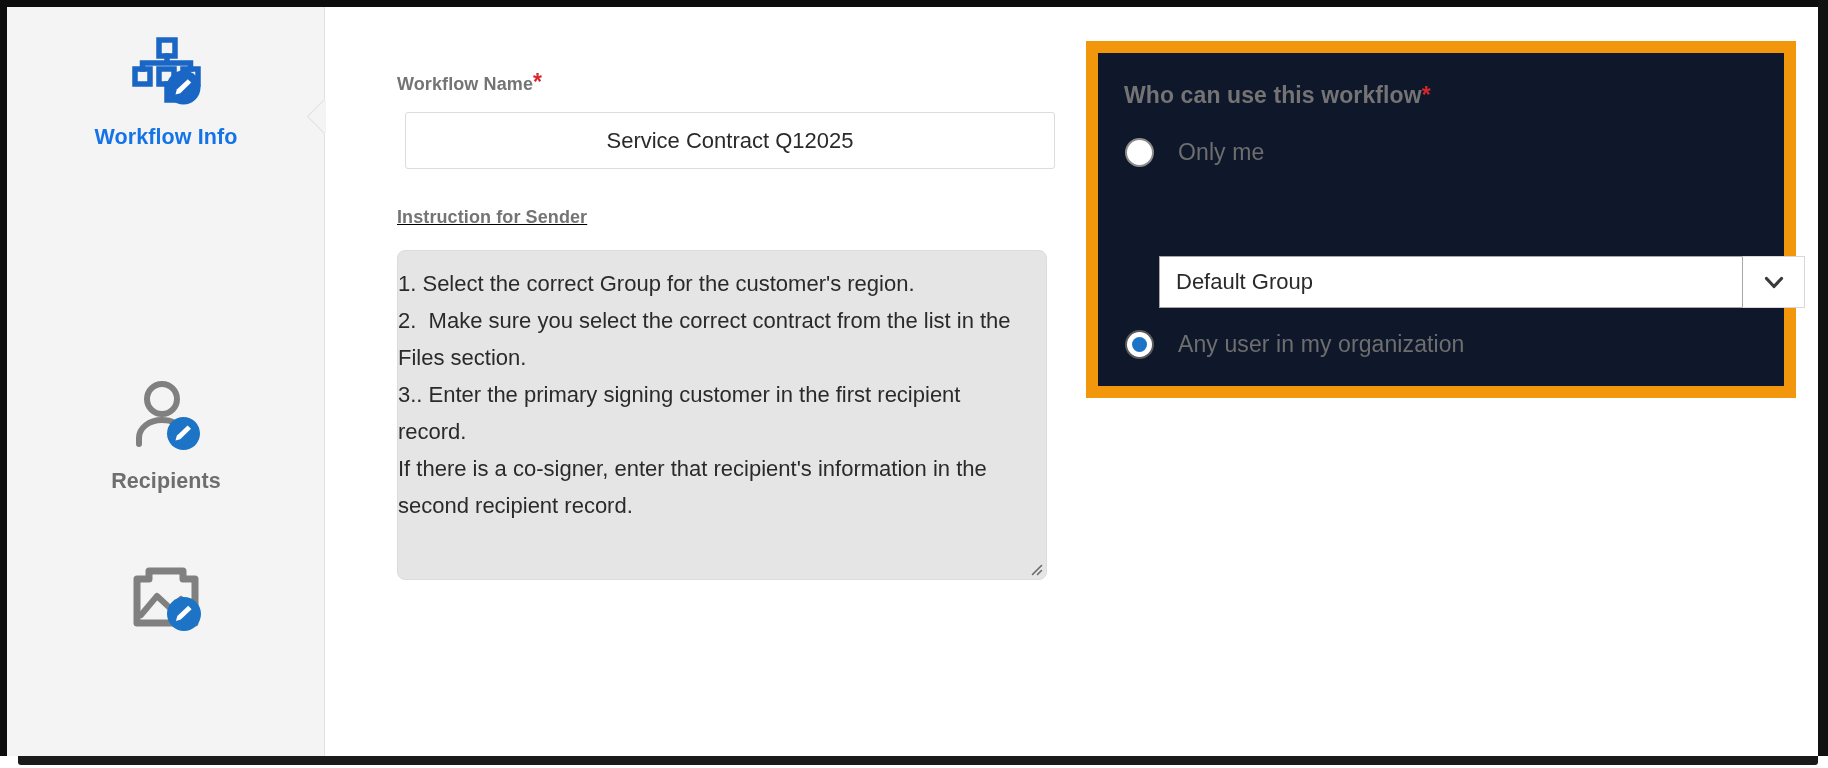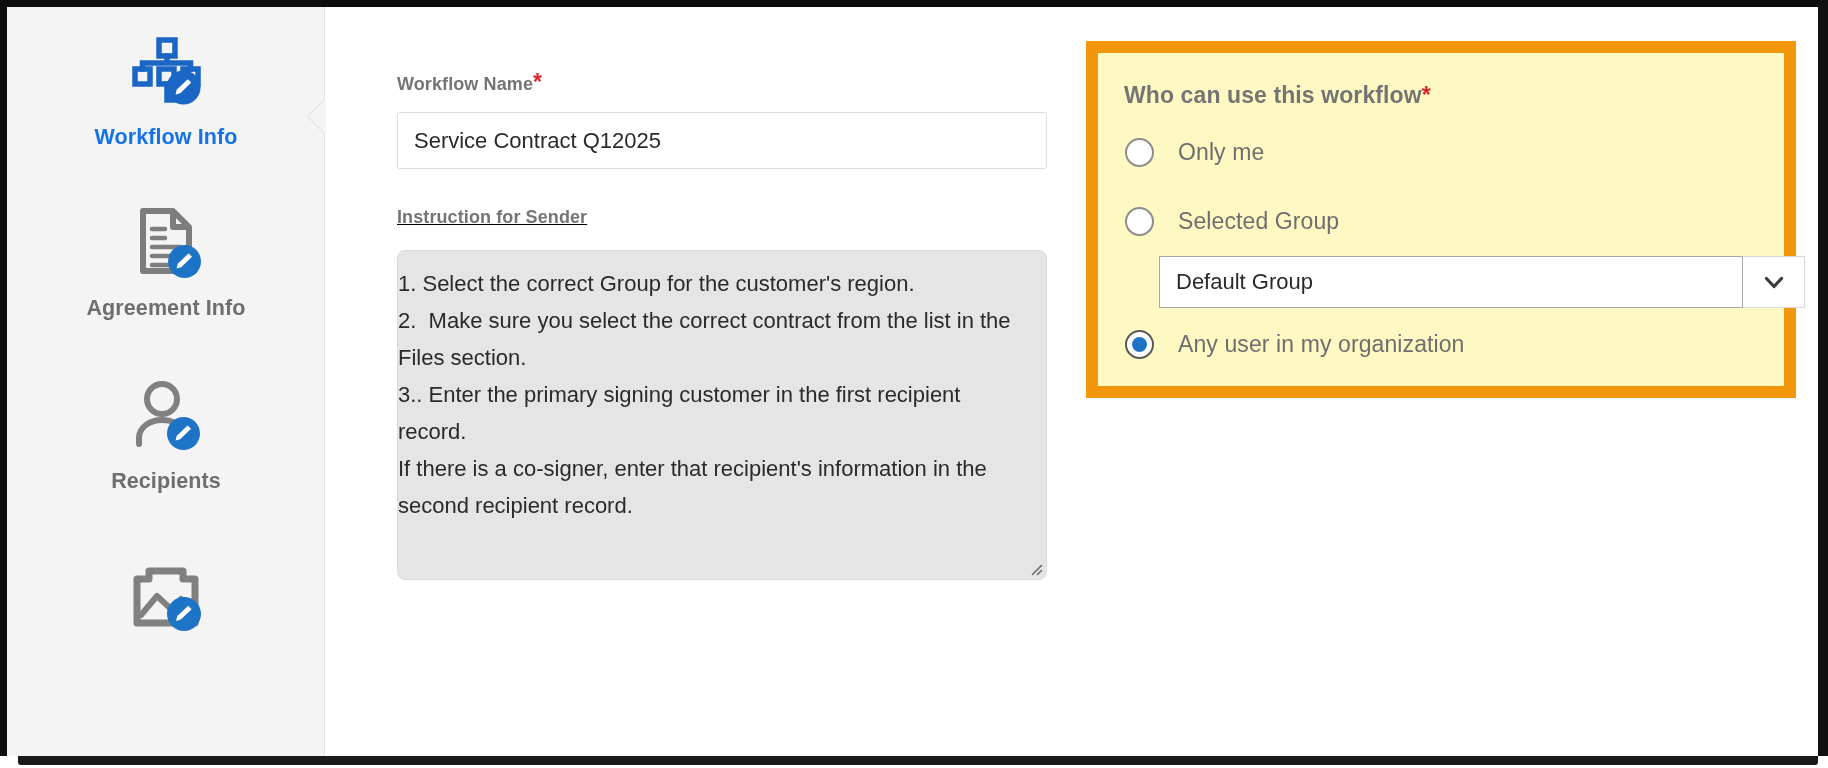--- a/index.html
+++ b/index.html
@@ -156,21 +156,21 @@
   #who-panel {
     position: absolute;
     left: 1079px; top: 34px;
     width: 710px; height: 357px;
     border: 12px solid #f2960b;
     background: #ffffff;
   }
   .panel-inner {
     position: relative;
     width: 100%; height: 100%;
-    background: #fef9c3;
+    background: #0f172a;
     padding: 29px 12px 0 26px;
   }
   .panel-title {
     font-size: 23px;
     font-weight: 700;
     color: #747474;
     letter-spacing: 0.1px;
   }
   .radio-row {
     display: flex;
@@ -252,38 +252,20 @@
               <path d="M40 22 V29 M15.5 35 V29 H63.5 V35" stroke-linecap="square"></path>
               <path d="M40 50 V66 H48" stroke-linecap="square"></path>
             </g>
             <circle cx="56.5" cy="53.5" r="17" fill="#1a66c4"></circle>
             <path d="M48.5 60.5 L49.8 55.6 L60.8 45.2 L64.2 48.6 L53.3 59.2 Z" fill="#ffffff"></path>
           </svg>
         </span>
         <span class="nav-label">Workflow Info</span>
       </div>
 
-      <div class="nav-item" style="top:195px;">
-        <span class="nav-icon">
-          <svg width="78" height="78" viewBox="0 0 78 78" aria-hidden="true">
-            <path d="M16 6 h30 l16 16 v44 H16 Z" fill="none" stroke="#7d7d7d" stroke-width="6" stroke-linejoin="round"></path>
-            <path d="M46 6 v16 h16" fill="none" stroke="#7d7d7d" stroke-width="6" stroke-linejoin="round"></path>
-            <g stroke="#7d7d7d" stroke-width="4.5" stroke-linecap="round">
-              <line x1="25" y1="24" x2="38" y2="24"></line>
-              <line x1="25" y1="33" x2="38" y2="33"></line>
-              <line x1="25" y1="42" x2="53" y2="42"></line>
-              <line x1="25" y1="51" x2="53" y2="51"></line>
-              <line x1="25" y1="60" x2="45" y2="60"></line>
-            </g>
-            <circle cx="57.5" cy="56.5" r="16.5" fill="#1d73c6"></circle>
-            <path d="M49.5 63.5 L50.8 58.7 L61.6 48.4 L65 51.8 L54.2 62.2 Z" fill="#ffffff"></path>
-          </svg>
-        </span>
-        <span class="nav-label">Agreement Info</span>
-      </div>
 
       <div class="nav-item" style="top:368px;">
         <span class="nav-icon">
           <svg width="78" height="78" viewBox="0 0 78 78" aria-hidden="true">
             <circle cx="35" cy="21" r="15" fill="none" stroke="#808080" stroke-width="6"></circle>
             <path d="M12 66 v-6 c0-10 10-18 23-18 c10 0 18 4.5 21.5 11.5" fill="none" stroke="#808080" stroke-width="6" stroke-linecap="round"></path>
             <circle cx="56.5" cy="55.5" r="16.5" fill="#1d73c6"></circle>
             <path d="M48.5 62.5 L49.8 57.7 L60.6 47.4 L64 50.8 L53.2 61.2 Z" fill="#ffffff"></path>
           </svg>
         </span>
@@ -304,21 +286,21 @@
 
       <span class="divider-notch"></span>
     </div>
 
     <div id="form-col">
 
       <div style="position:absolute; left:0; top:62px;">
         <span class="field-label">Workflow Name</span><span class="req-star">*</span>
       </div>
 
-      <input class="text-input" type="text" style="position: absolute; left: 0px; top: 105px;" placeholder="" value="Service Contract Q12025">
+      <input class="text-input" type="text" style="position: absolute; left: 8px; top: 105px; text-align: center;" placeholder="" value="Service Contract Q12025">
 
       <div style="position:absolute; left:0; top:200px;text-decoration:underline;">
         <span class="field-label">Instruction for Sender</span>
       </div>
 
       <div class="textarea-wrap" style="position:absolute; left:0; top:243px;">
         <textarea class="textarea-box" placeholder="" style="">1. Select the correct Group for the customer's region.
 2.  Make sure you select the correct contract from the list in the Files section.
 3.. Enter the primary signing customer in the first recipient record.
 If there is a co-signer, enter that recipient's information in the second recipient record.</textarea>
@@ -338,24 +320,20 @@
 
         <div>
           <span class="panel-title">Who can use this workflow</span><span class="req-star">*</span>
         </div>
 
         <div class="radio-row" style="position:absolute; left:27px; top:85px;">
           <span class="radio-mark"></span>
           <span class="radio-label">Only me</span>
         </div>
 
-        <div class="radio-row" style="position:absolute; left:27px; top:154px;">
-          <span class="radio-mark"></span>
-          <span class="radio-label">Selected Group</span>
-        </div>
 
         <div class="select-wrap" style="position:absolute; left:61px; top:203px;">
           <span class="select-box">Default Group</span>
           <span class="select-arrow">
             <svg width="26" height="26" viewBox="0 0 26 26" aria-hidden="true">
               <path d="M5.5 9.5 L13 17.5 L20.5 9.5" fill="none" stroke="#3a3a3a" stroke-width="3.2" stroke-linecap="round" stroke-linejoin="round"></path>
             </svg>
           </span>
         </div>
 

